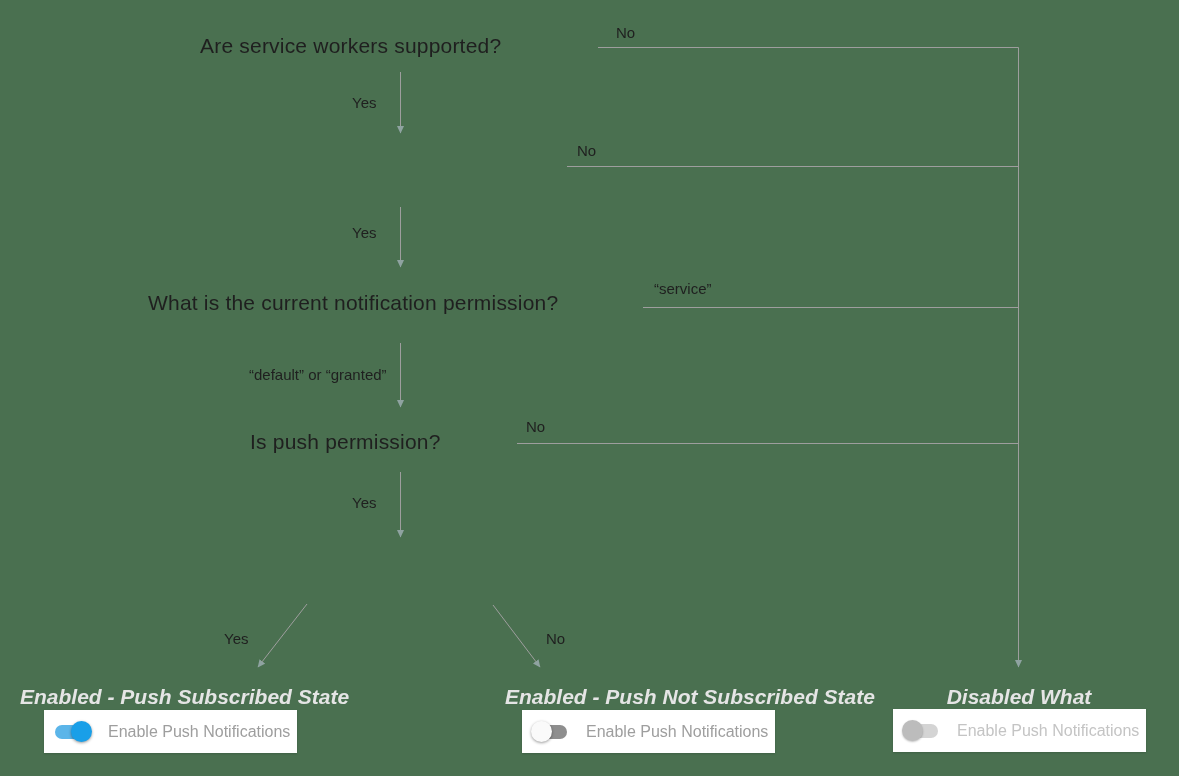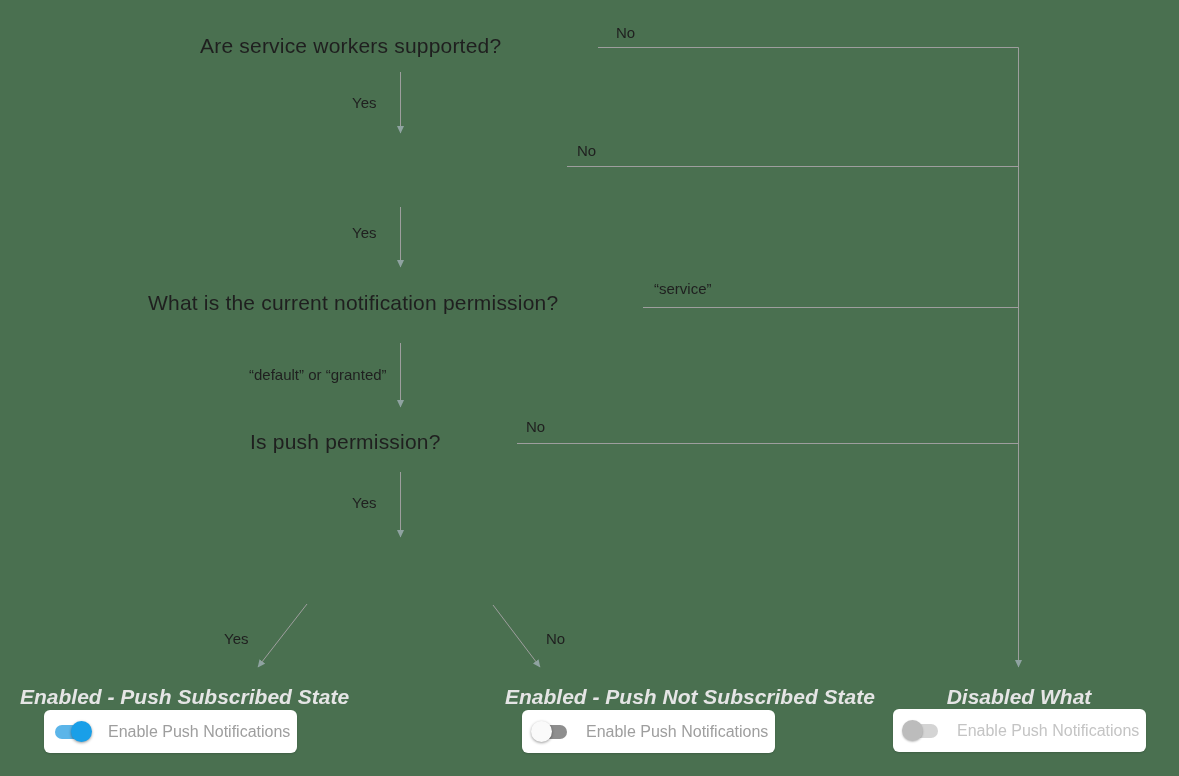--- a/index.html
+++ b/index.html
@@ -42,21 +42,21 @@
     font-weight: bold;
     font-style: italic;
     text-align: center;
     white-space: nowrap;
   }
   .push-card {
     position: absolute;
     width: 253px;
     height: 43px;
     background: #FFFFFF;
-    border-radius: 6px;
+    border-radius: 0;
     box-shadow: 0 1px 2px rgba(0,0,0,0.15);
     display: flex;
     align-items: center;
     padding-left: 11px;
     box-sizing: border-box;
   }
   .card-label {
     margin-left: 16px;
     font-size: 16px;
     color: #9E9E9E;

